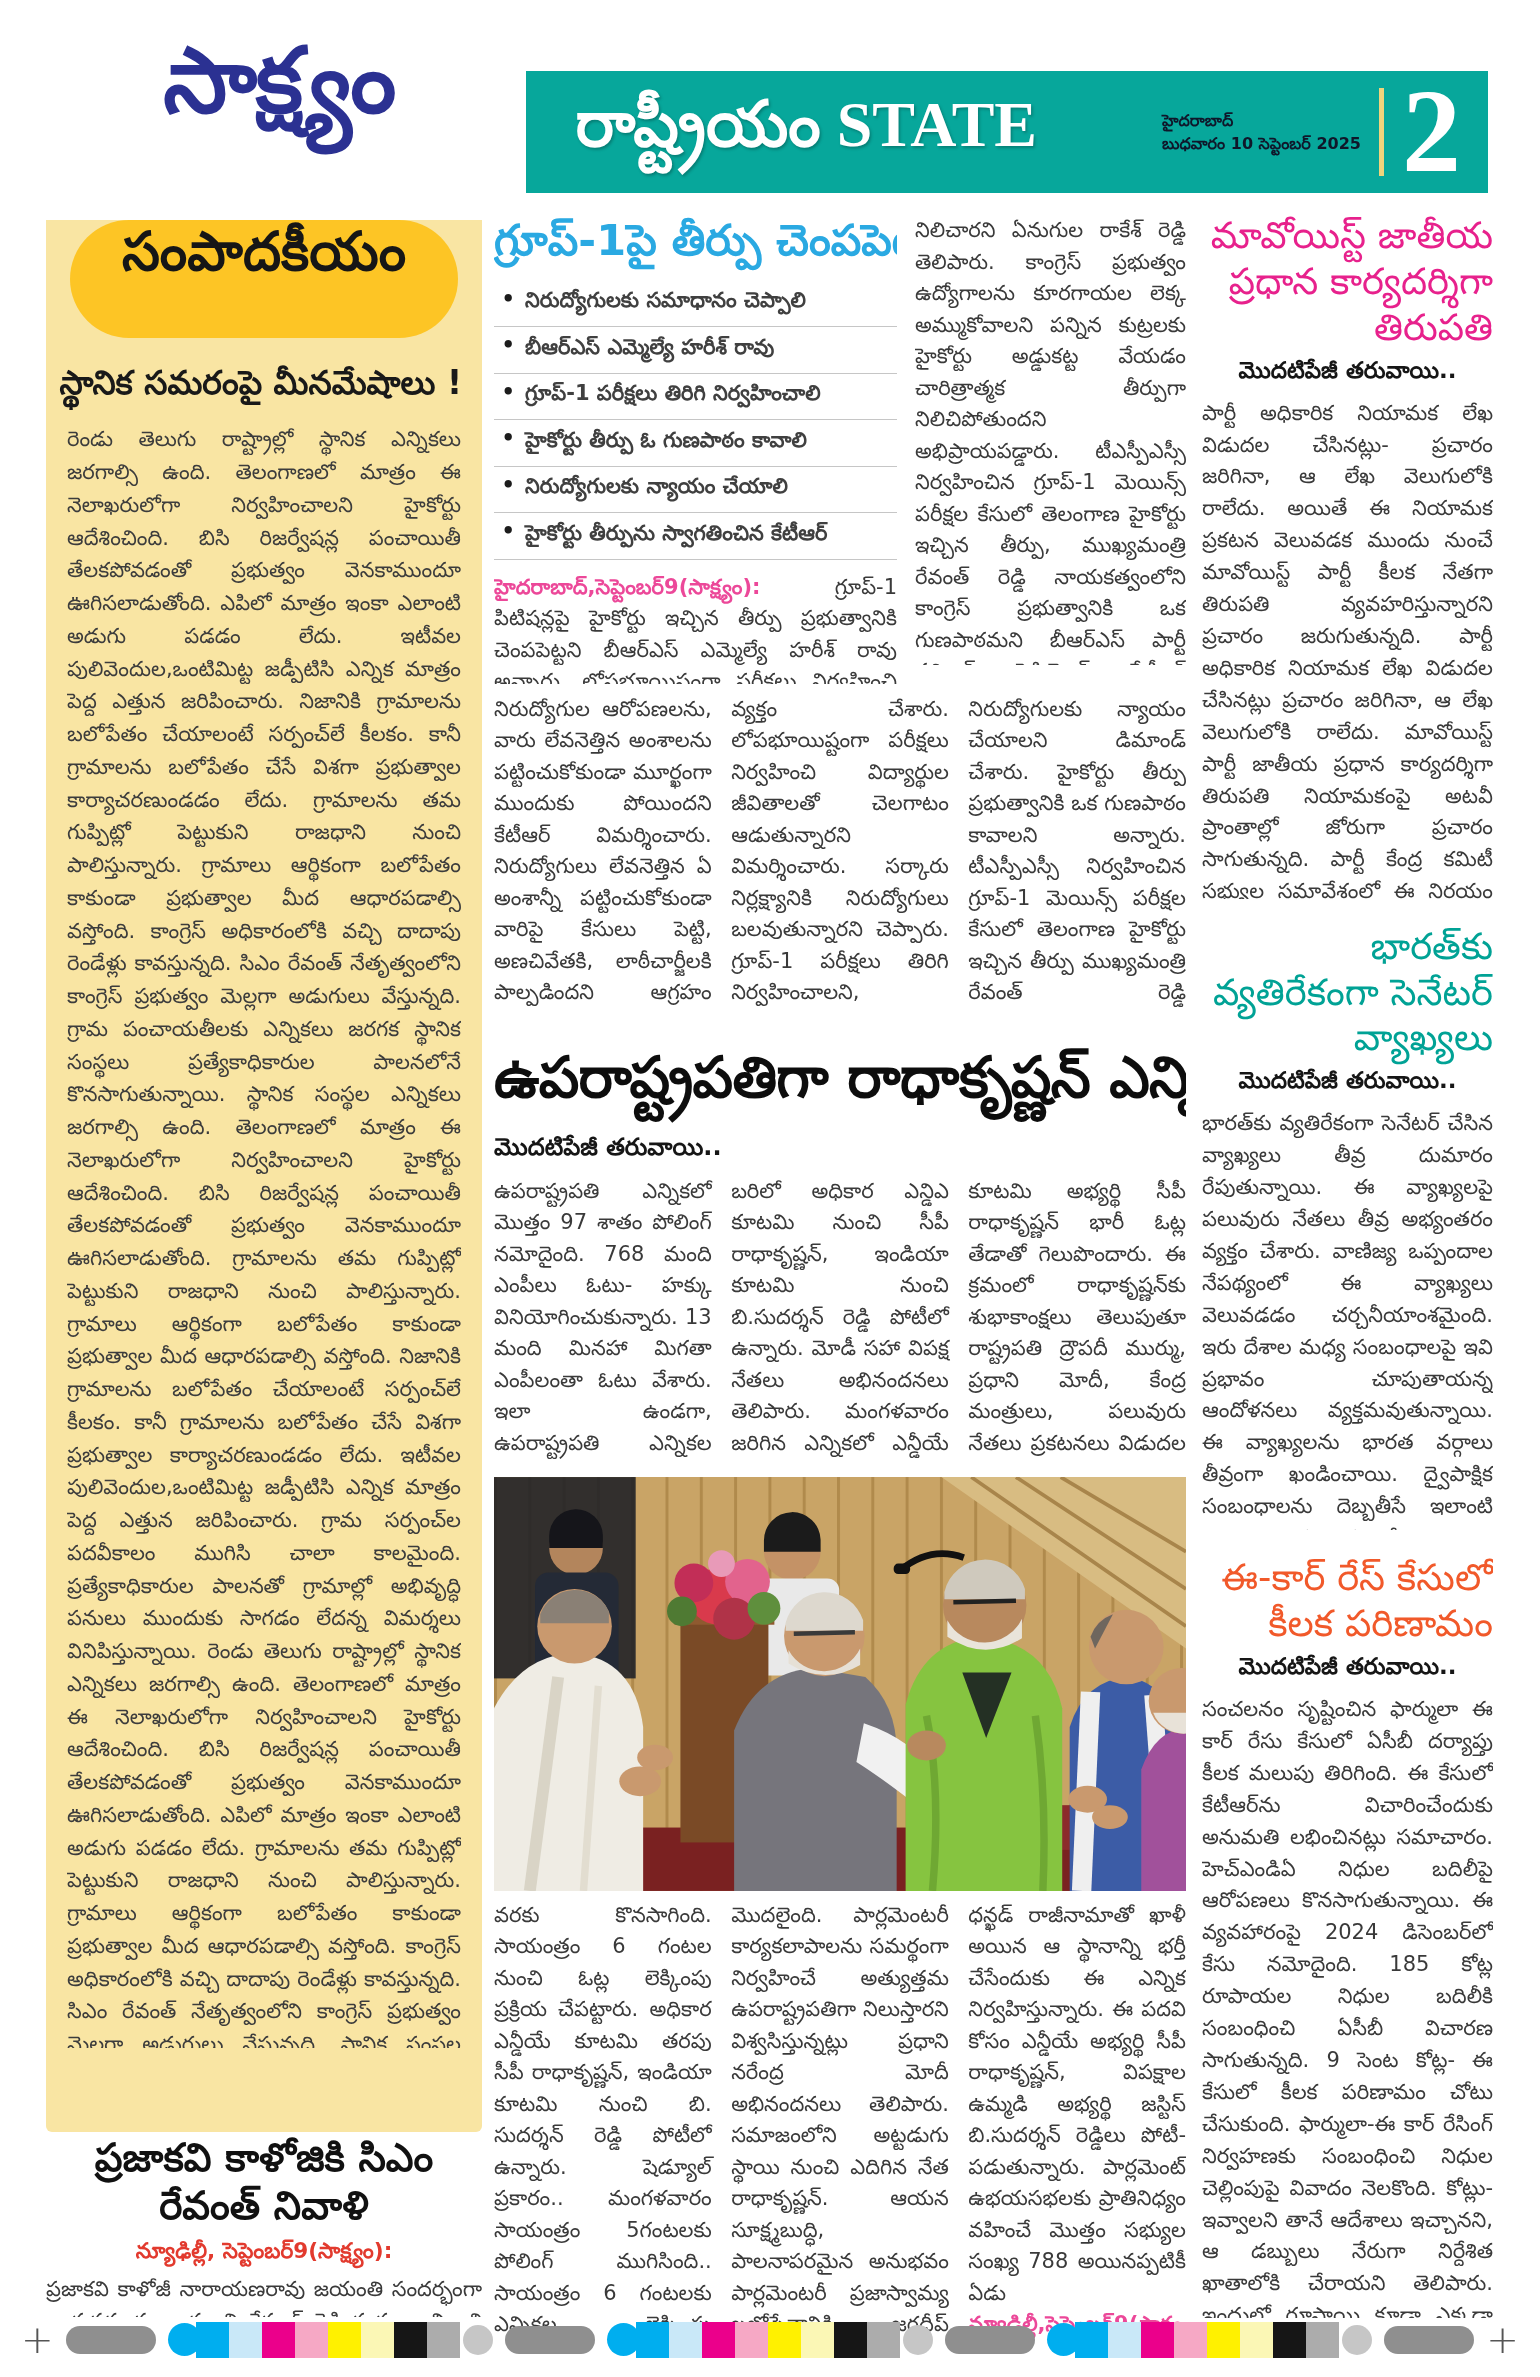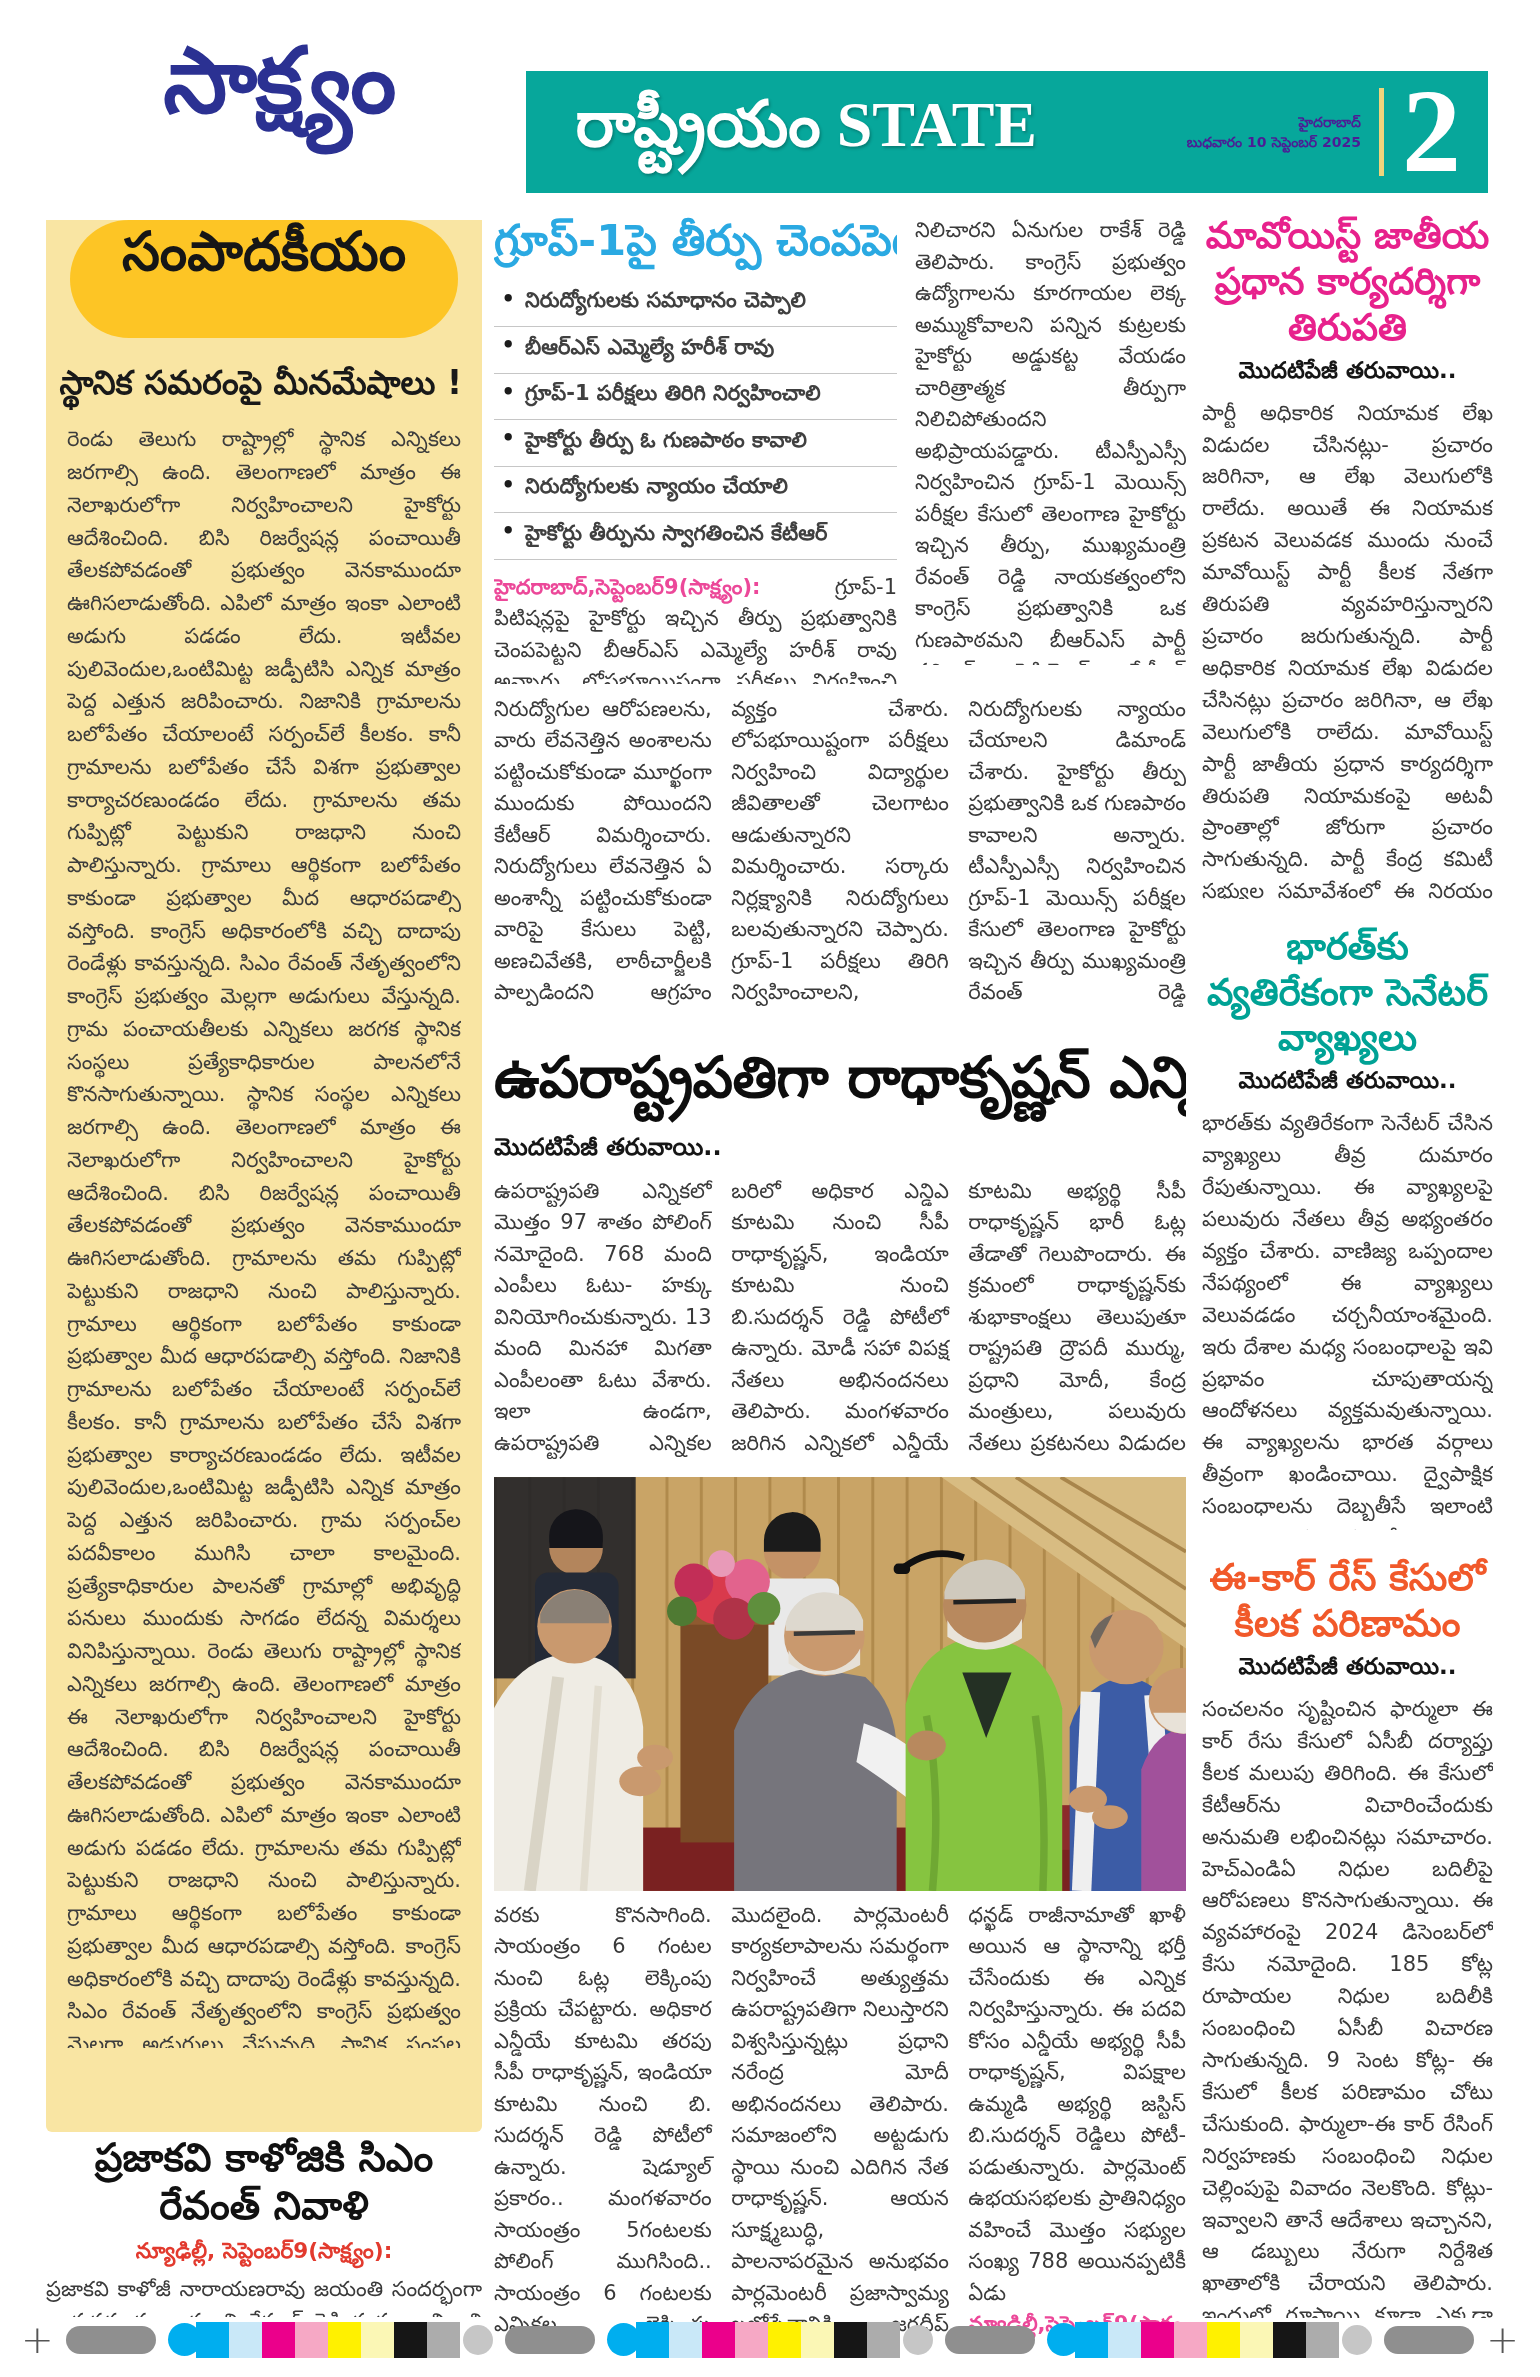--- a/index.html
+++ b/index.html
@@ -7,21 +7,21 @@
         font-family:"DejaVu Sans",sans-serif;overflow:hidden;color:#222}
 
   
   .masthead{position:absolute;left:46px;top:28px;width:466px;height:186px;
             display:flex;align-items:flex-start;justify-content:center}
   .masthead-title{font-size:91px;font-weight:800;color:#2b3192;letter-spacing:-1.5px}
   .banner{position:absolute;left:526px;top:71px;width:962px;height:122px;
           background:#07a79b;display:flex;align-items:center;padding:0 19.4px;box-sizing:border-box}
   .banner-title{font-family:"Liberation Serif",serif;font-size:64px;font-weight:700;
                 color:#ffffff;white-space:nowrap;text-shadow:1.5px 2.2px 3px rgba(0,0,0,.25);margin-left:30px}
-  .edition{margin-left:auto;text-align:right;color:#4c1d95;font-size:14px;line-height:1.45;font-weight:600}
+  .edition{margin-left:auto;text-align:left;color:#0f172a;font-size:16px;line-height:1.45;font-weight:600}
   .banner-divider{width:5.2px;height:88px;background:#efd47c;margin:0 18px;flex:0 0 auto}
   .page-number{font-family:"Liberation Serif",serif;font-size:118px;font-weight:800;color:#fff;line-height:1;margin-right:7.5px}
 
   
   .editorial{position:absolute;left:46px;top:220px;width:436px;height:1912px;
              background:#f9e5a3;border-radius:0 0 6px 6px;box-sizing:border-box}
   .edit-pill{margin:0 24px;height:118px;background:#fdc525;border-radius:60px;
              display:flex;align-items:flex-start;justify-content:center}
   .edit-pill-label{font-size:54px;font-weight:800;color:#161616;white-space:nowrap}
   .edit-headline{text-align:left;font-size:33px;font-weight:800;color:#191919;margin:25px 13.4px 13.4px}
@@ -53,21 +53,21 @@
                white-space:nowrap;overflow:hidden;letter-spacing:-0.7px}
   .cont{font-weight:700;font-size:24px;color:#161616;margin:7.5px 0 9px}
   .vp-cols-top{height:292px;overflow:hidden;column-count:3;column-gap:19.4px;
                font-size:21px;line-height:1.5;text-align:justify;color:#3a3a3a}
   .photo-wrap{margin:9px 0;width:692px;height:414px;overflow:hidden;background:#c9a466}
   .vp-cols-bottom{height:441px;overflow:hidden;column-count:3;column-gap:19.4px;
                   font-size:21px;line-height:1.5;text-align:justify;color:#3a3a3a}
 
   
   .right-rail{position:absolute;left:1202px;top:195px;width:291px;height:2123px;overflow:hidden}
-  .rh{text-align:center;font-weight:700;font-size:37px;line-height:1.24;margin:0 0 6px}
+  .rh{text-align:right;font-weight:400;font-size:37px;line-height:1.24;margin:0 0 6px}
   .rh.maoist{color:#e7218c;margin-top:18px}
   .rh.senator{color:#00a295;margin-top:25px}
   .rh.ecar{color:#f1592a;margin-top:25px}
   .rcont{font-weight:700;text-align:center;font-size:23px;color:#161616;margin:3px 0 9px}
   .rbody{font-size:21px;line-height:1.52;text-align:justify;color:#3a3a3a;overflow:hidden}
   .rbody.b1{height:501px}
   .rbody.b2{height:422px}
   .rbody.b3{height:671px}
 
   

